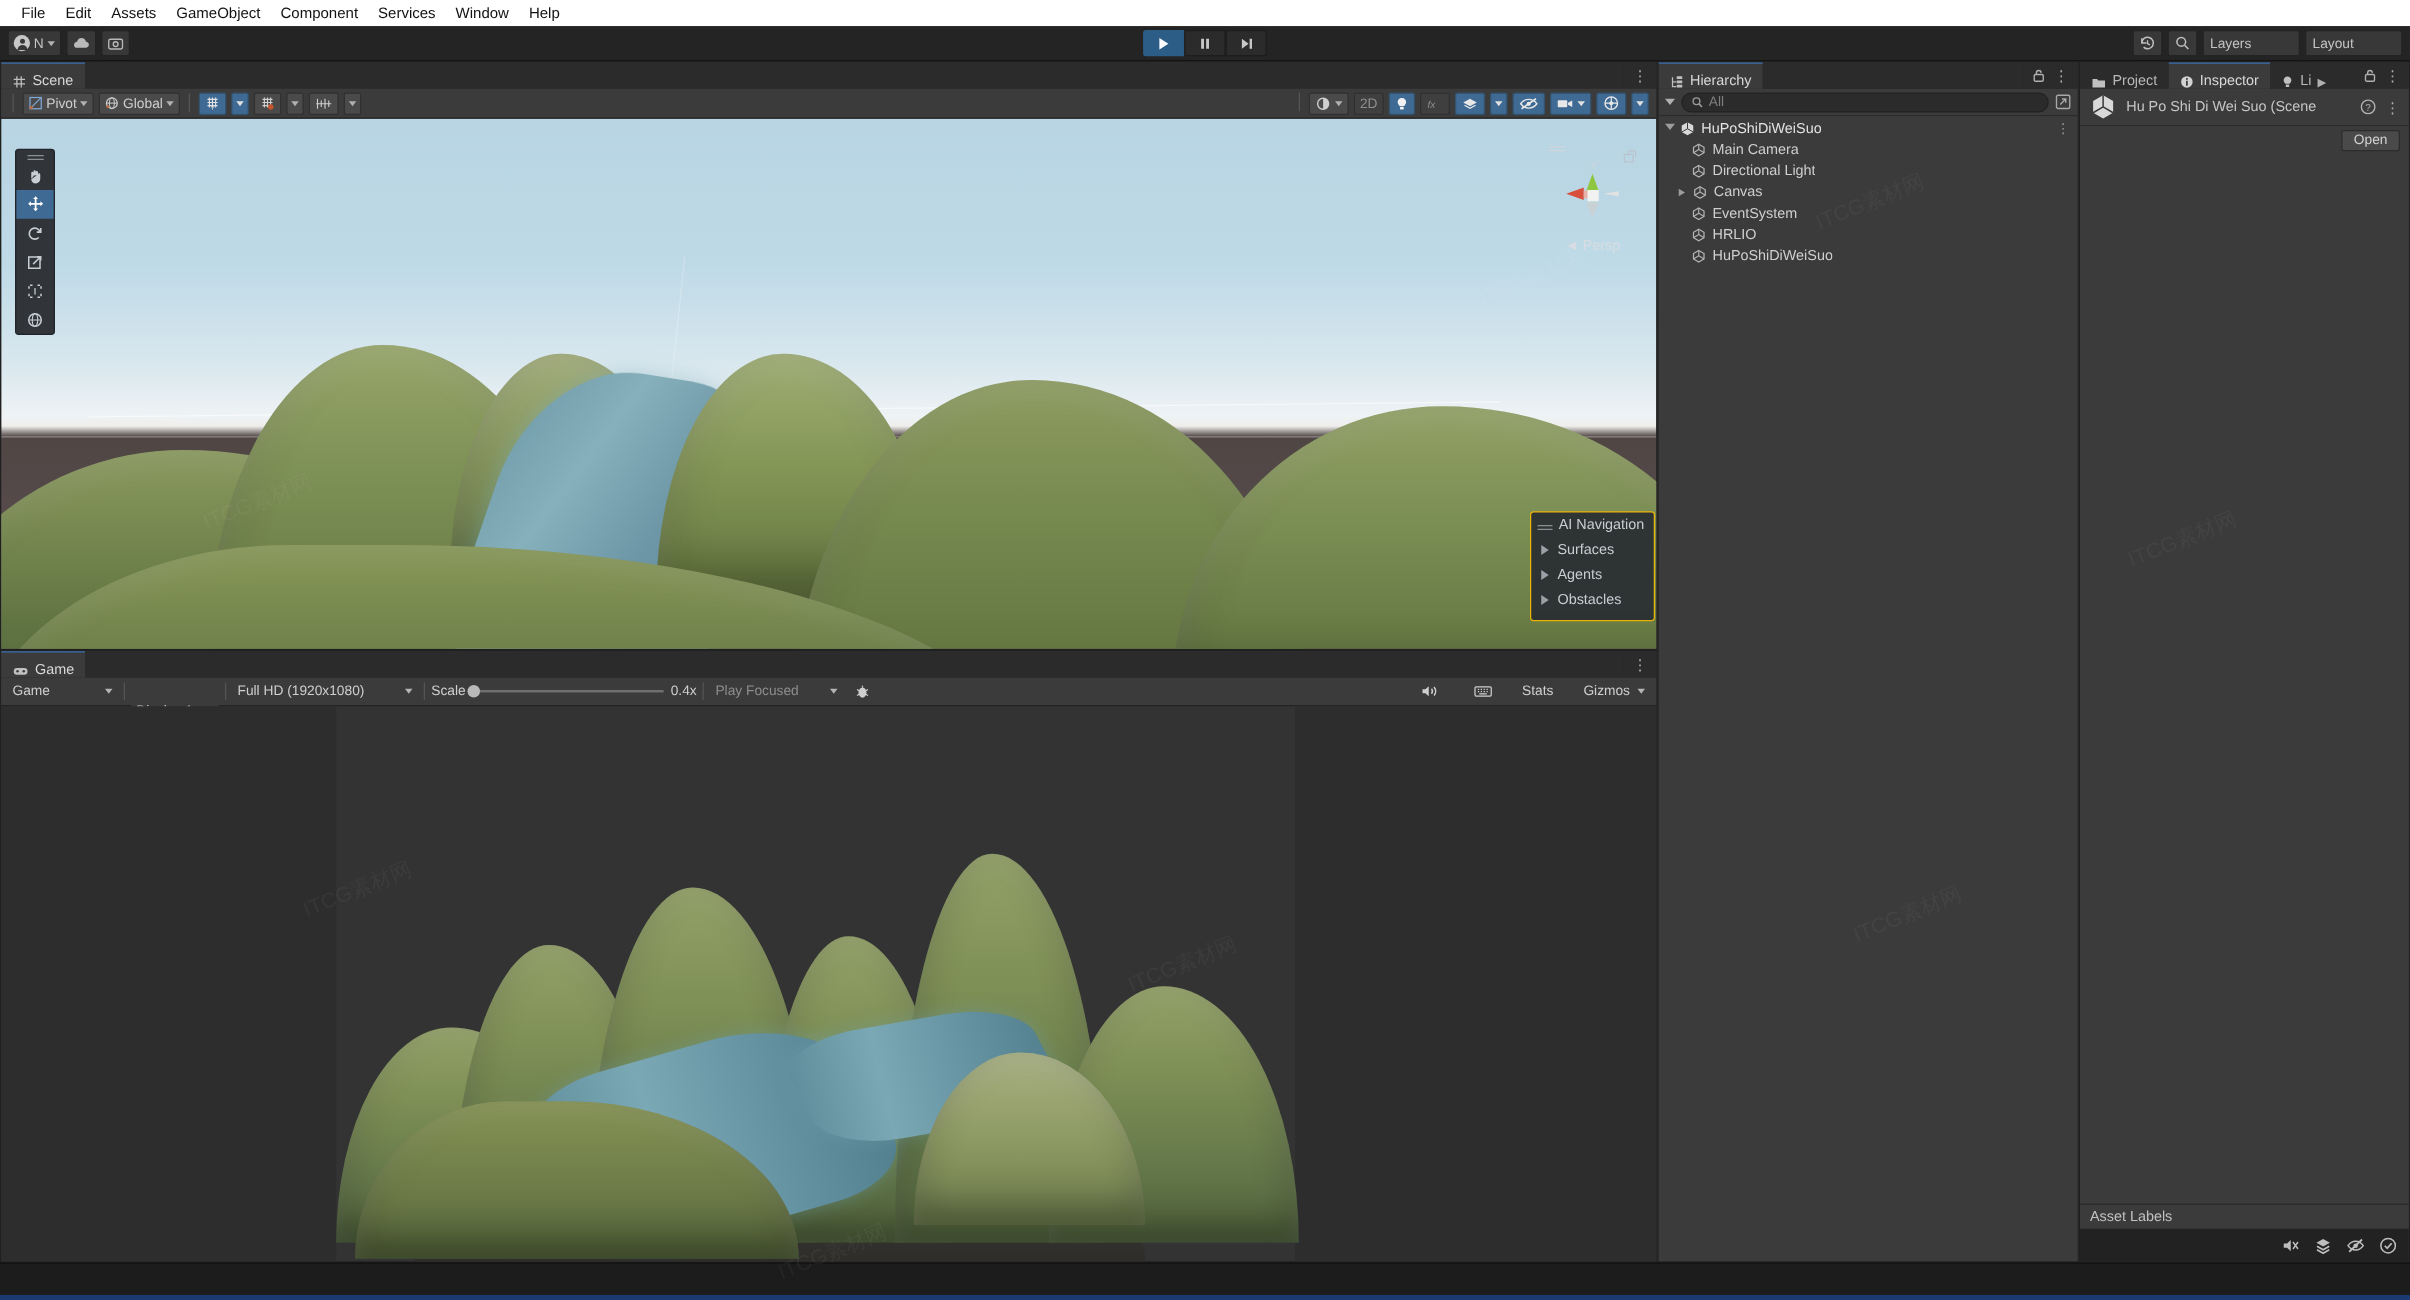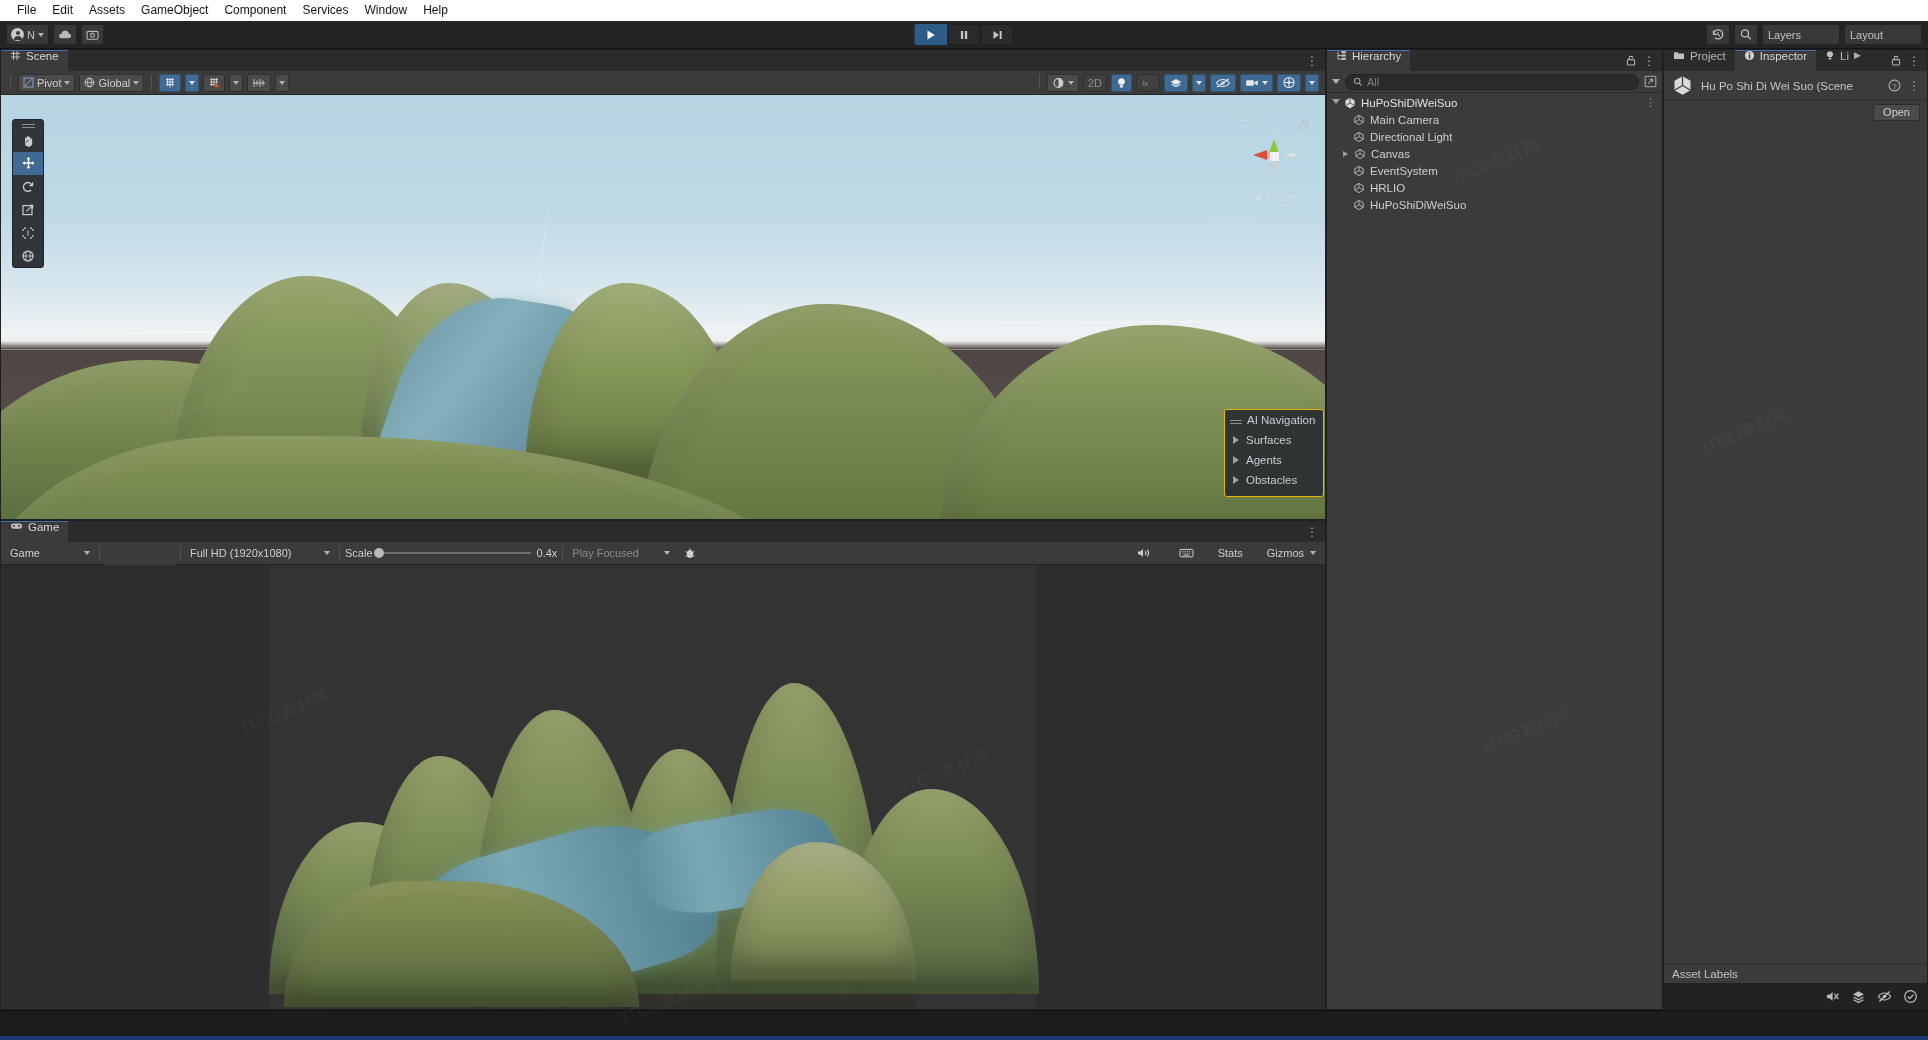--- a/index.html
+++ b/index.html
@@ -78,21 +78,21 @@
   .hierarchy-col { flex: 0 0 337px; display: flex; flex-direction: column; }
   .inspector-col { flex: 0 0 265px; display: flex; flex-direction: column; }
 
   
   .panel { background: #383838; display: flex; flex-direction: column; min-height: 0; border: 1px solid #202020; }
   .tabrow {
     height: 21px; flex: 0 0 21px; background: #2b2b2b; display: flex; align-items: stretch;
     position: relative;
   }
   .tab {
-    display: flex; align-items: flex-start; gap: 5px; padding: 0 9px; font-size: 11.5px;
+    display: flex; align-items: flex-end; gap: 5px; padding: 0 9px; font-size: 11.5px;
     color: #b8b8b8; background: #2b2b2b; position: relative;
   }
   .tab.active { background: #3b3b3b; color: #d8d8d8; }
   .tab.active::after { content: ""; position: absolute; left: 0; right: 0; top: 0; height: 1px; background: #3b6fb0; }
   .tabrow .tab-fill { flex: 1 1 auto; background: #2b2b2b; }
   .tabrow .tabtools { display: flex; align-items: center; gap: 7px; padding: 0 7px; background: #2b2b2b; }
   .kebab { color: #b0b0b0; font-size: 12px; letter-spacing: 0; line-height: 1; }
   .scene-toolbar {
     height: 24px; background: #3b3b3b; display: flex; align-items: center; gap: 4px;
     padding: 0 6px; border-bottom: 1px solid #232323; position: relative;

